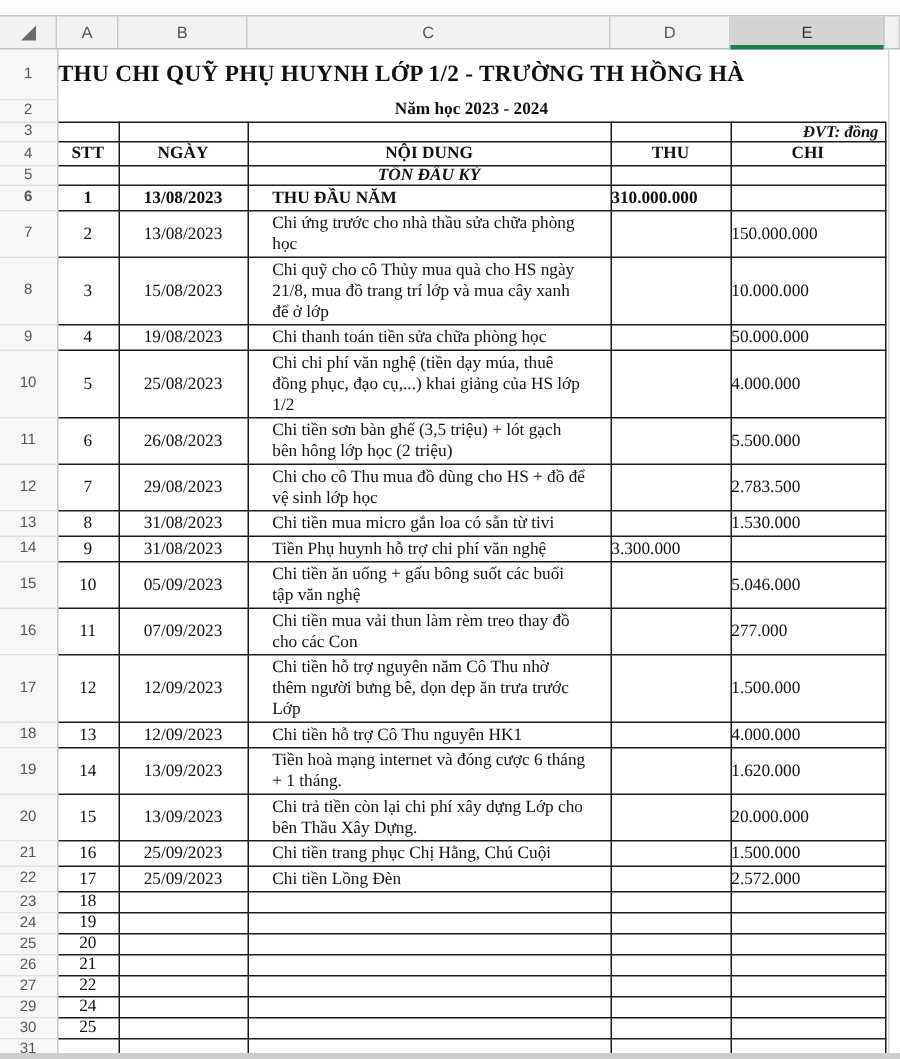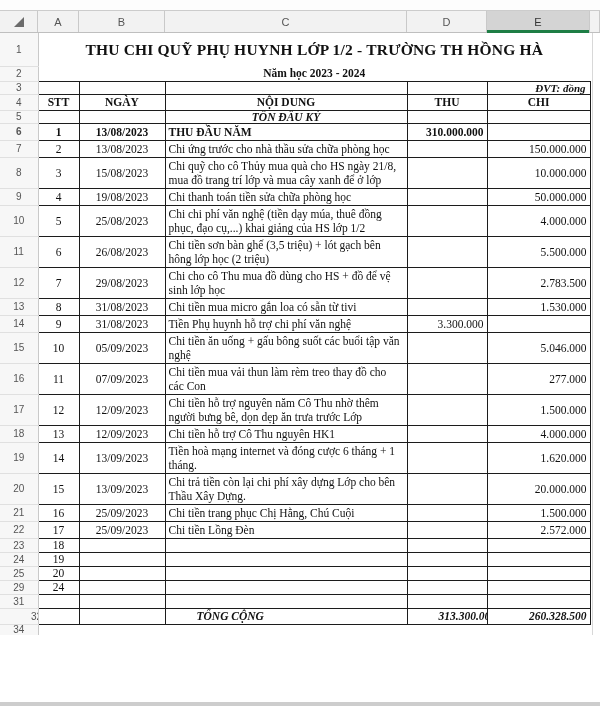--- a/index.html
+++ b/index.html
@@ -23,34 +23,34 @@
   .right-gridline { position:absolute; top:0; bottom:0; left:592px; width:1px; background:#d8d8d8; }
 
   
   table.grid { border-collapse:collapse; table-layout:fixed; width:590px; font-size:11.5px; color:#111; }
   td { vertical-align:middle; overflow:hidden; }
   td.g { background:#f7f7f7; border-right:1px solid #c9c9c9; border-bottom:1px solid #e0e0e0;
          color:#555; font-family:"Liberation Sans",sans-serif; font-size:10px; text-align:center; }
   td.b { border:1.5px solid #1c1c1c; }
   td.plain { border:none; background:#fff; }
 
-  tr.r1 td.title-cell { height:33px; text-align:center; font-weight:bold; font-size:15.5px; letter-spacing:.2px; }
+  tr.r1 td.title-cell { height:33px; font-weight:bold; font-size:15.5px; letter-spacing:.2px; }
   tr.r2 td.subtitle-cell { height:15px; text-align:center; font-weight:bold; font-size:11.5px;
         border-bottom:1.5px solid #1c1c1c;margin-top:48px; }
   tr.r3 td { height:13px; }
   td.dvt { text-align:right; font-weight:bold; font-style:italic; padding-right:4px; font-size:11px;padding-left:24px; }
   tr.r4 td.hd { height:16px; text-align:center; font-weight:bold; }
   tr.r5 td { height:13px; }
   td.section { text-align:center; font-weight:bold; font-style:italic; }
 
   tbody.data td { height:14px; }
   td.stt { text-align:center; }
   td.date { text-align:center; }
-  td.desc { text-align:left; padding:1px 3px; line-height:1.22; word-wrap:break-word; }
-  td.num { text-align:right; padding-right:3px; }
+  td.desc { text-align:left; padding:1px 16px; line-height:1.22; word-wrap:break-word; }
+  td.num { text-align:left; padding-right:3px; }
   tr.bold td { font-weight:bold; }
 
   tr.rtotal td { height:16px;padding-left:31px; }
   td.total-label { text-align:left; font-weight:bold; font-style:italic; }
   td.bi { font-weight:bold; font-style:italic; }
   tr.r34 td.g { height:6px; vertical-align:top; line-height:10px; border-bottom:none; }
   tr.r34 td.plain { border:none; }
 
   .bottom-edge { position:absolute; left:0; right:0; bottom:0; height:4px; background:#cdcdcd; }
 </style>
@@ -276,22 +276,46 @@
   </tr>
           <tr>
     <td class="g">25</td>
     <td class="b stt">20</td>
     <td class="b date"></td>
     <td class="b desc"></td>
     <td class="b num"></td>
     <td class="b num"></td>
   </tr>
           <tr>
+    <td class="g">26</td>
+    <td class="b stt">21</td>
+    <td class="b date"></td>
+    <td class="b desc"></td>
+    <td class="b num"></td>
+    <td class="b num"></td>
+  </tr>
+          <tr>
+    <td class="g">27</td>
+    <td class="b stt">22</td>
+    <td class="b date"></td>
+    <td class="b desc"></td>
+    <td class="b num"></td>
+    <td class="b num"></td>
+  </tr>
+          <tr>
     <td class="g">29</td>
     <td class="b stt">24</td>
+    <td class="b date"></td>
+    <td class="b desc"></td>
+    <td class="b num"></td>
+    <td class="b num"></td>
+  </tr>
+          <tr>
+    <td class="g">30</td>
+    <td class="b stt">25</td>
     <td class="b date"></td>
     <td class="b desc"></td>
     <td class="b num"></td>
     <td class="b num"></td>
   </tr>
           <tr>
     <td class="g">31</td>
     <td class="b stt"></td>
     <td class="b date"></td>
     <td class="b desc"></td>

